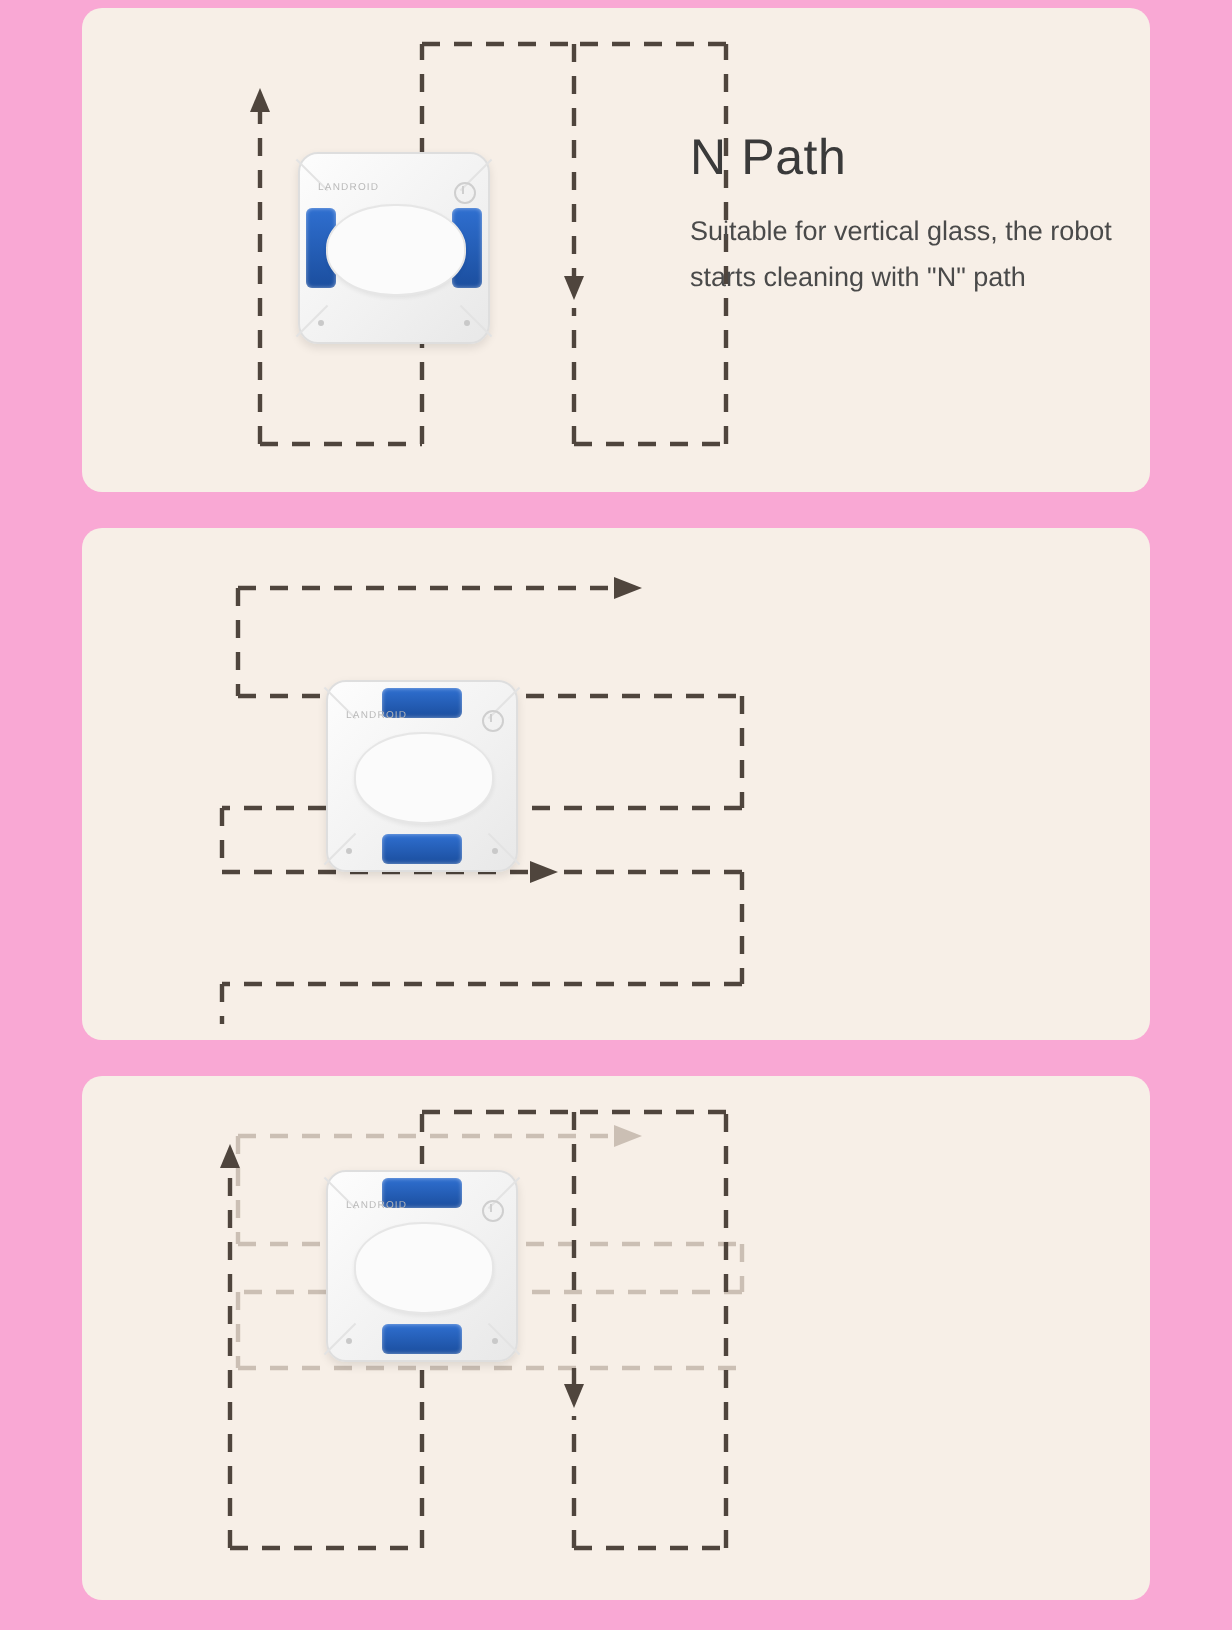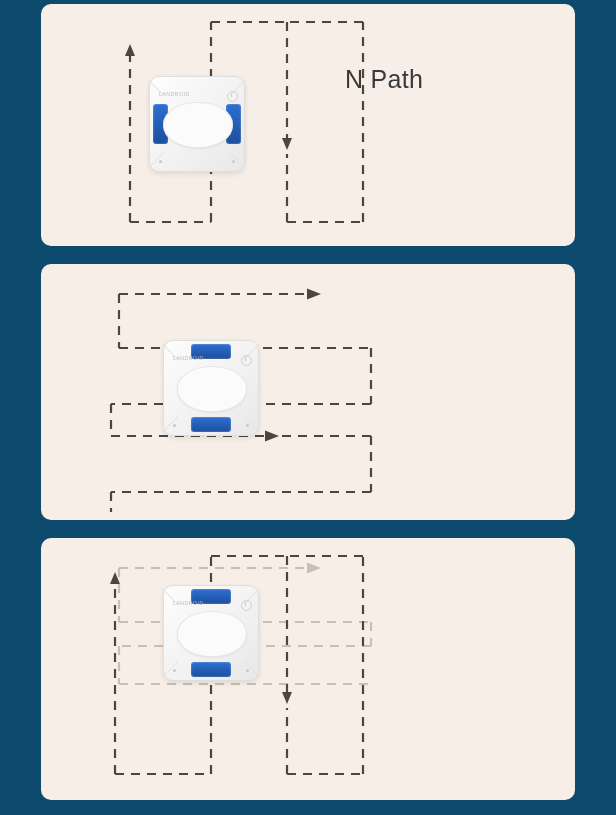--- a/index.html
+++ b/index.html
@@ -11,21 +11,21 @@
     width: 616px;
     height: 815px;
     font-family: "Liberation Sans", sans-serif;
     -webkit-font-smoothing: antialiased;
     overflow: hidden;
   }
   .page {
     position: relative;
     width: 616px;
     height: 815px;
-    background: #0c4a6e;
+    background: #f9a8d4;
   }
   .card {
     position: absolute;
     left: 41px;
     width: 534px;
     background: #f7efe7;
     border-radius: 10px;
     overflow: hidden;
   }
   #card-n  { top: 4px;   height: 242px; }
@@ -189,20 +189,21 @@
       <div class="pad pad-v pad-right"></div>
       <div class="disc"></div>
       <div class="brand">LANDROID</div>
       <div class="btn-dot"></div>
       <div class="sensor" style="left:10px; bottom:9px;"></div>
       <div class="sensor" style="right:10px; bottom:9px;"></div>
     </div>
 
     <div class="text-block" id="text-n">
       <h2 class="title">N Path</h2>
+      <p class="desc">Suitable for vertical glass, the robot starts cleaning with "N" path</p>
     </div>
   </div>
 
   <div class="card" id="card-z">
 
     <div class="diagram">
       <svg width="340" height="256" viewBox="0 0 340 256">
         <g fill="none" stroke="#4f453d" stroke-width="2.2" stroke-dasharray="9 7" stroke-linecap="butt">
 
           <path d="M78,30 L268,30"></path>

